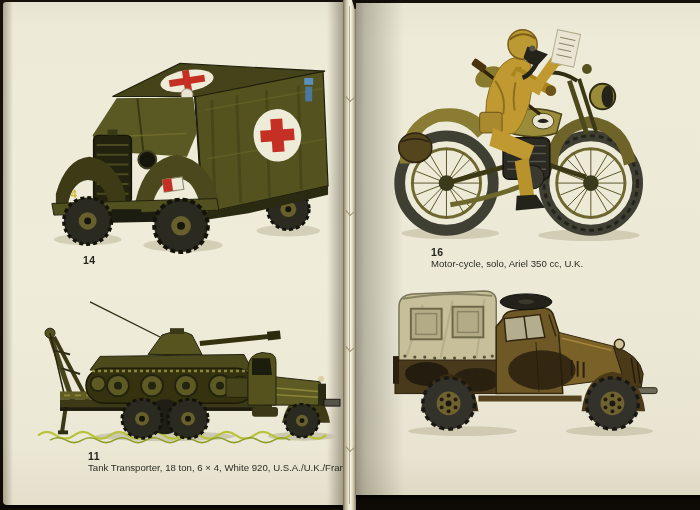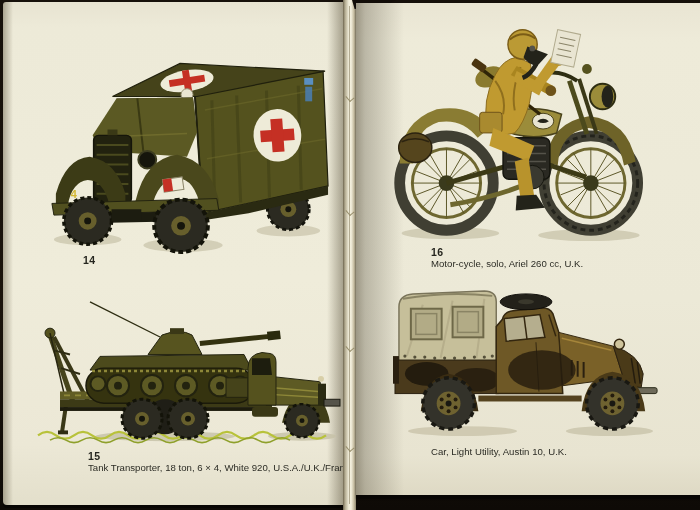--- a/index.html
+++ b/index.html
@@ -206,21 +206,21 @@
       </g>
       <g>
         <circle cx="272" cy="126" r="17" fill="#2b2a21"></circle>
         <circle cx="272" cy="126" r="17" fill="none" stroke="#131309" stroke-width="2.5" stroke-dasharray="4 3"></circle>
         <circle cx="272" cy="126" r="6" fill="#675f2c"></circle>
           <circle cx="272" cy="126" r="2.5" fill="#15150c"></circle>
       </g>
     </svg>
 
     <div class="caption" style="left:85px;top:448px">
-      <div class="fig-num">15</div>
+      <div class="fig-num">11</div>
       <div class="fig-cap">Tank Transporter, 18 ton, 6 × 4, White 920, U.S.A./U.K./France</div>
     </div>
   </div>
 
   <div class="gutter">
     <div class="gutter-thread"></div>
     <div class="stitch" style="top:94px"></div>
     <div class="stitch" style="top:208px"></div>
     <div class="stitch" style="top:344px"></div>
     <div class="stitch" style="top:444px"></div>
@@ -305,21 +305,21 @@
         <g>
           <path d="M110,118 L152,136 L146,152 L106,136 Z" fill="#c09a30"></path>
           <path d="M146,148 L152,188 L138,190 L132,152 Z" fill="#b8932c"></path>
           <path d="M134,187 L154,186 L163,199 L133,202 Z" fill="#23231a"></path>
         </g>
       </g>
     </svg>
 
     <div class="caption" style="left:75px;top:243px">
       <div class="fig-num">16</div>
-      <div class="fig-cap">Motor-cycle, solo, Ariel 260 cc, U.K.</div>
+      <div class="fig-cap">Motor-cycle, solo, Ariel 350 cc, U.K.</div>
     </div>
 
     <svg class="illus" style="left:37px;top:284px;width:276px;height:150px" viewBox="0 0 278 152" preserveAspectRatio="none">
       <g fill="#cbc6ad" opacity=".85">
         <ellipse cx="70" cy="146" rx="55" ry="5"></ellipse>
         <ellipse cx="218" cy="146" rx="44" ry="5"></ellipse>
       </g>
       <g>
         <path d="M6,76 L6,20 Q6,8 20,7 L92,4 Q104,4 104,15 L104,76 Z" fill="#c6bf9a" stroke="#7a745a" stroke-width="1.5"></path>
         <path d="M10,12 Q55,4 100,9" stroke="#8a8464" stroke-width="2" fill="none"></path>
@@ -393,17 +393,16 @@
             <circle cx="228" cy="122" r="2"></circle>
             <circle cx="221" cy="126" r="2"></circle>
             <circle cx="214" cy="122" r="2"></circle>
             <circle cx="214" cy="114" r="2"></circle>
           </g>
         <circle cx="221" cy="118" r="3" fill="#191812"></circle>
       </g>
     </svg>
 
     <div class="caption" style="left:75px;top:443px">
-      <div class="fig-cap">Car, Light Utility, Austin 10, U.K.</div>
     </div>
   </div>
 
 </div>
 
 </body></html>

